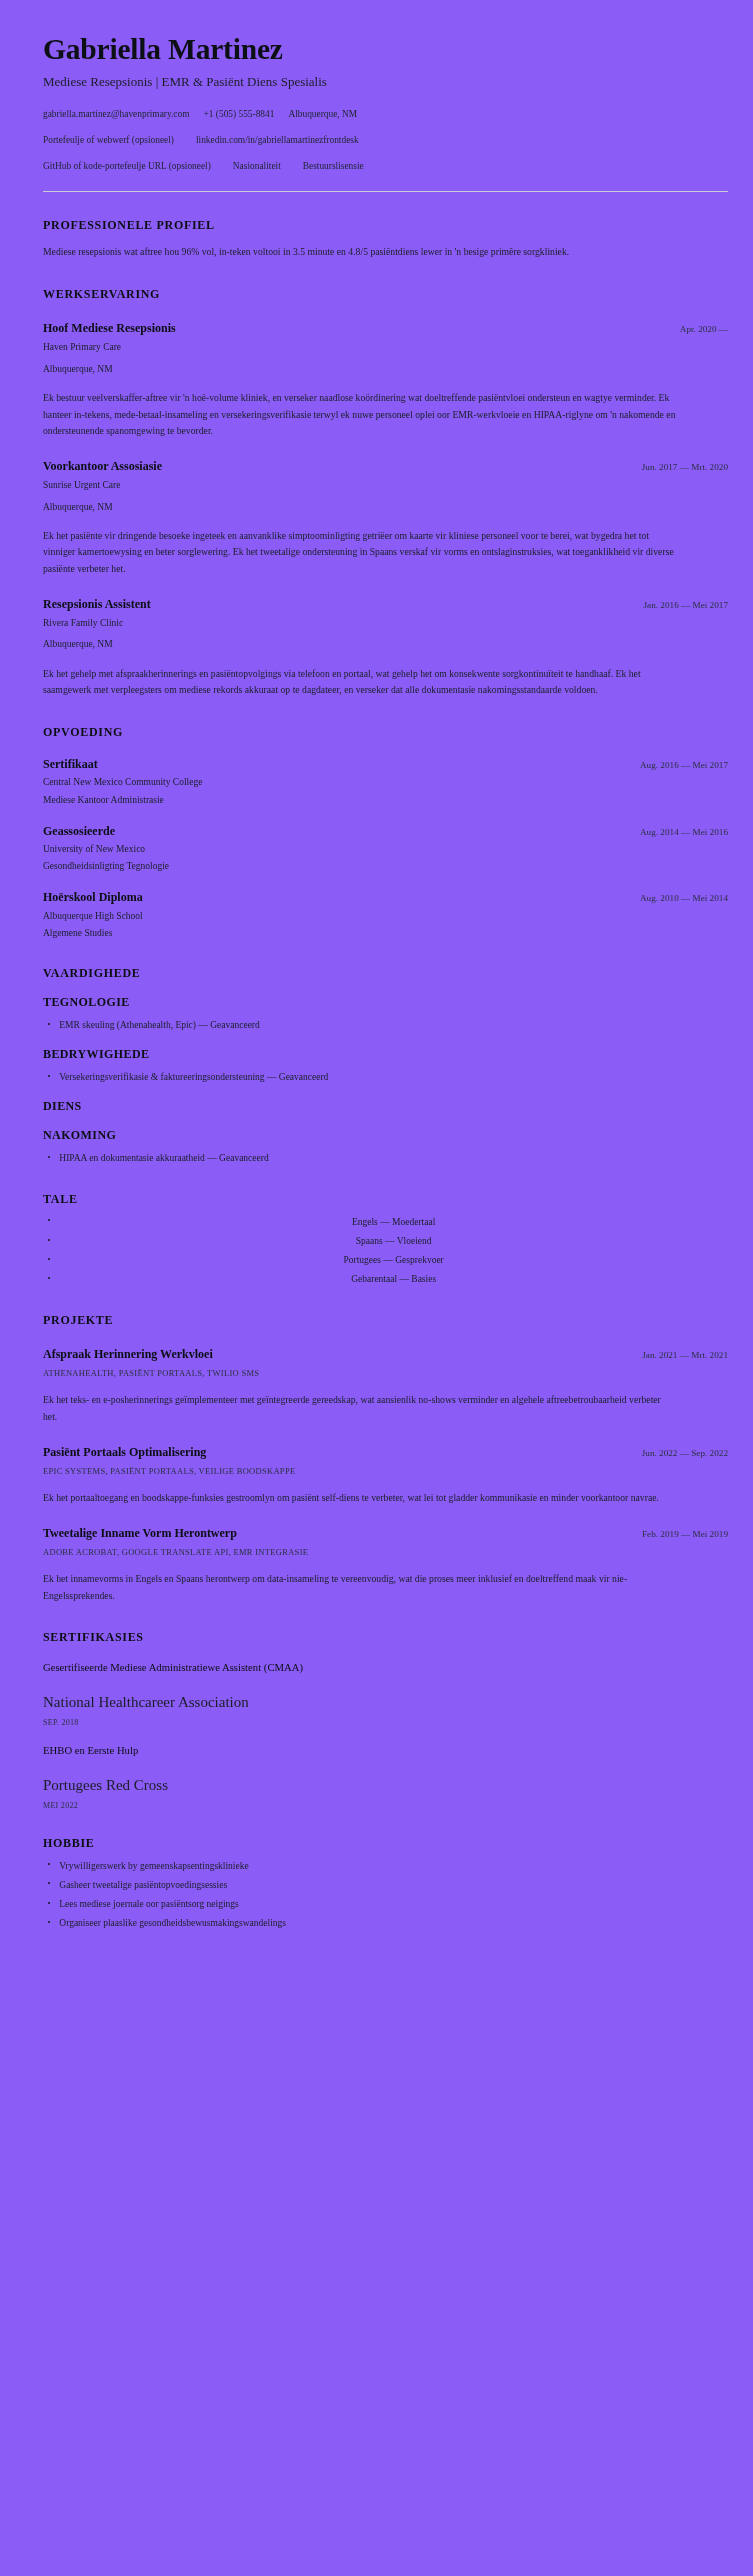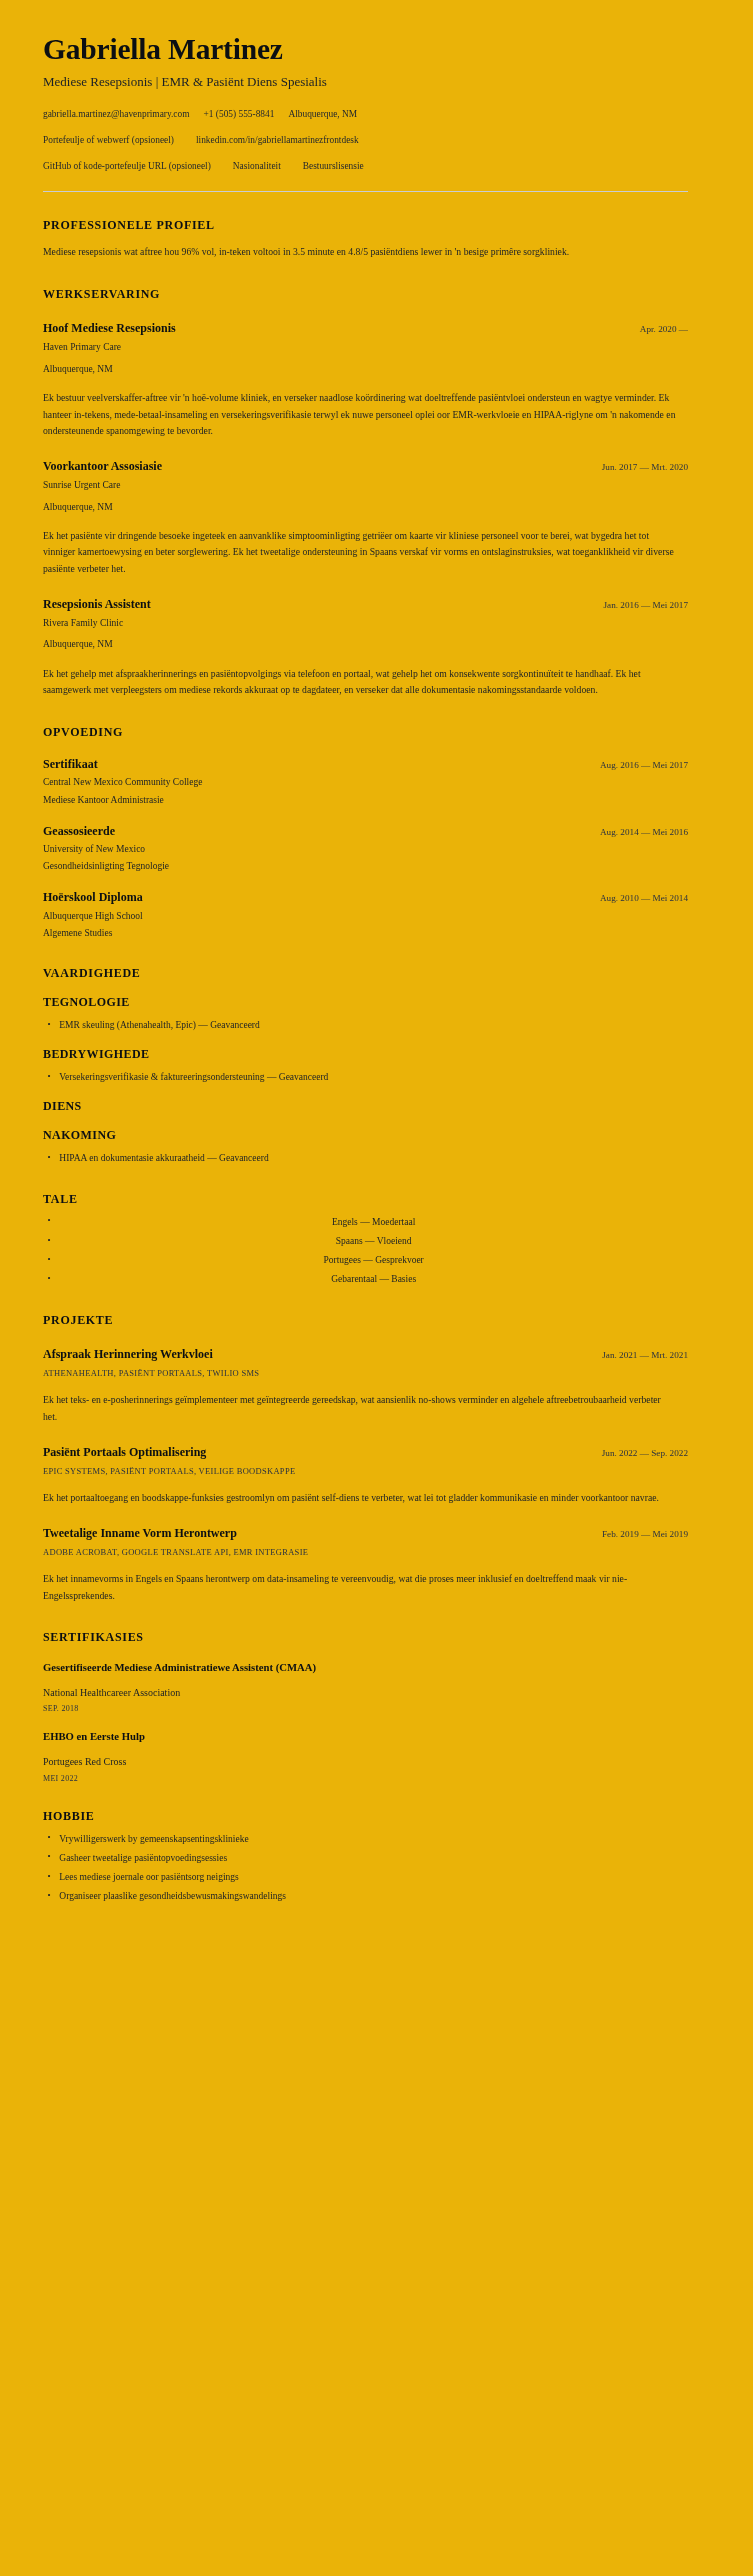--- a/index.html
+++ b/index.html
@@ -12,22 +12,22 @@
     width: 754px;
     min-height: 2576px;
     font-family: "Liberation Serif", "DejaVu Serif", serif;
     color: #111418;
     -webkit-font-smoothing: antialiased;
   }
   .page {
     width: 754px;
     min-height: 2576px;
     box-sizing: border-box;
-    padding: 25px 66px 38px 43px;
-    background: #eab308;
+    padding: 25px 26px 38px 43px;
+    background: #8b5cf6;
   }
 
   
   .name {
     font-size: 29.5px;
     font-weight: 700;
     line-height: 1.08;
     letter-spacing: -0.2px;
     margin: 8.8px 0 0 0;
     color: #0c0f13;
@@ -172,29 +172,29 @@
     text-transform: uppercase;
     color: #2a3140;
     margin-top: 6.3px;
   }
 
   
   .cert-entry { margin-top: 17px; }
   .cert-entry:first-of-type { margin-top: 15.7px; }
   .cert-name {
     font-size: 10.7px;
-    font-weight: 700;
+    font-weight: 400;
     line-height: 1.3;
     color: #0c0f13;
   }
   .cert-issuer {
-    font-size: 10px;
+    font-size: 15px;
     line-height: 1.5;
     color: #1a1f27;
-    margin-top: 10px;
+    margin-top: 16px;
   }
   .cert-date {
     font-size: 8px;
     letter-spacing: 0.3px;
     text-transform: uppercase;
     color: #2a3140;
     margin-top: 4.4px;
   }
 
   .hobbies-list { margin-top: 10px; }

